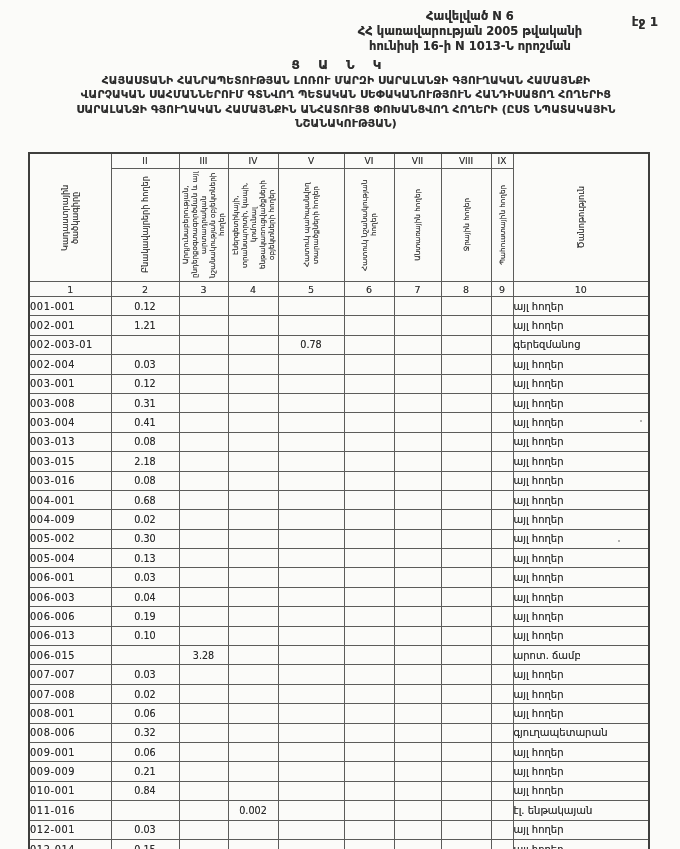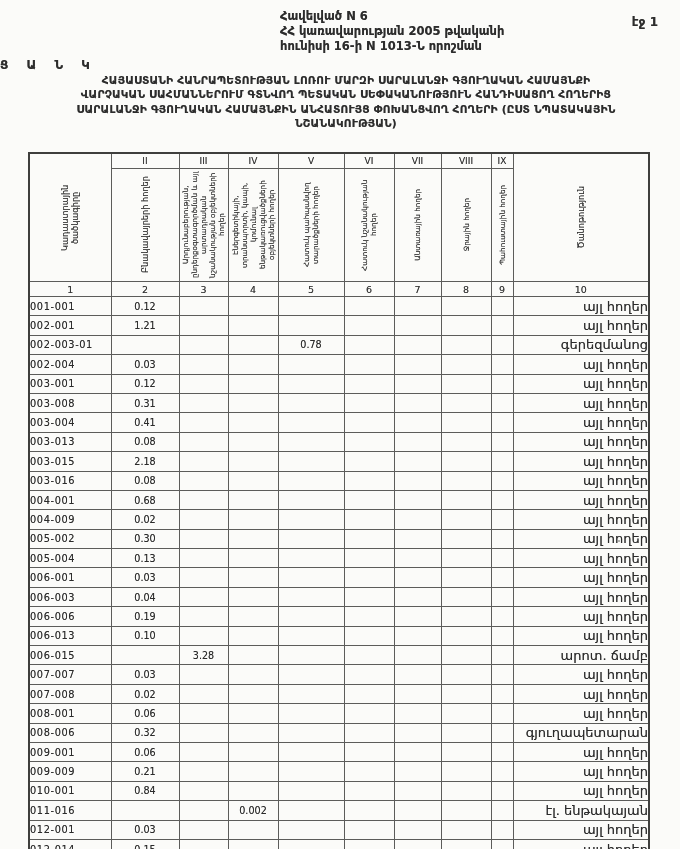--- a/index.html
+++ b/index.html
@@ -15,25 +15,25 @@
     color:#2c2c2c;
     overflow:hidden;
     text-shadow:0 0 0.4px rgba(40,40,40,.55);
   }
   .page-label{
     position:absolute;top:3px;right:22px;
     font-size:12px;font-weight:bold;margin-top:12px;
   }
   .doc-header{
     position:absolute;top:9px;left:280px;width:380px;
-    text-align:left;font-size:11.5px;font-weight:bold;line-height:1.3;
+    text-align:center;font-size:11.5px;font-weight:bold;line-height:1.3;
   }
   .doc-title-caption{
     position:absolute;top:58px;left:0;width:100%;
-    font-size:12px;font-weight:bold;letter-spacing:7px;
+    text-align:center;font-size:12px;font-weight:bold;letter-spacing:7px;
   }
   .doc-title{
     position:absolute;top:73px;left:16px;width:660px;
     text-align:center;font-size:10.6px;font-weight:bold;line-height:1.35;
     letter-spacing:.2px;
   }
   table.main{
     position:absolute;top:152px;left:28px;
     border-collapse:collapse;table-layout:fixed;
     width:620px;
@@ -55,21 +55,21 @@
     margin:0 auto;
     max-height:108px;
     font-size:7.2px;line-height:1.25;
     text-align:center;color:#333;
     display:block;
   }
   .vert.big{font-size:8.2px;}
   tbody td{height:18.4px;font-size:9.6px;color:#2b2b2b;}
   td.code{text-align:left;padding-left:7px;letter-spacing:.6px;font-size:9.8px;}
   td.val{text-align:center;}
-  td.note{text-align:right;padding-left:6px;font-size:13px;position:relative;}
+  td.note{text-align:left;padding-left:6px;font-size:10px;position:relative;}
   
   .speck{position:absolute;background:#9a9a96;border-radius:50%;}
 </style>
 </head>
 <body>
 
 <div class="page">
 
   <div class="page-label">էջ 1</div>
 

